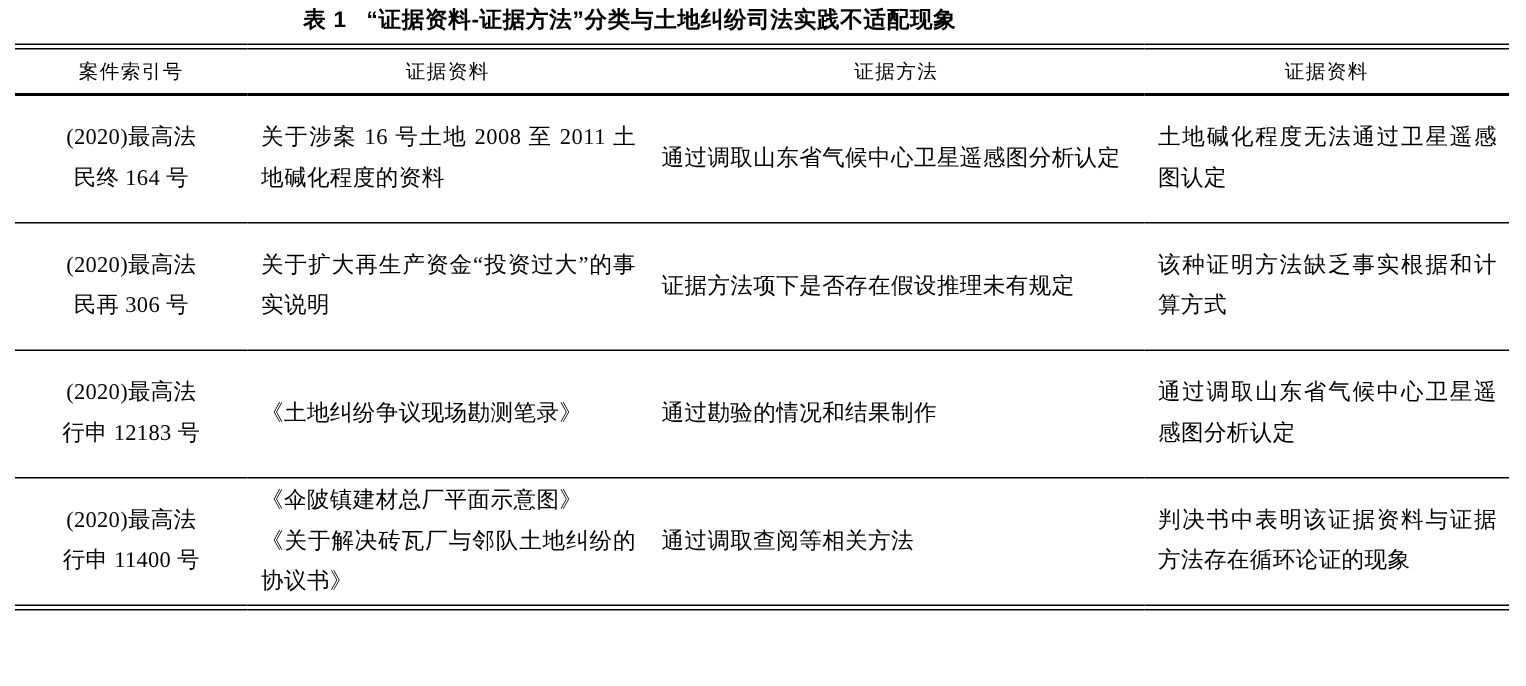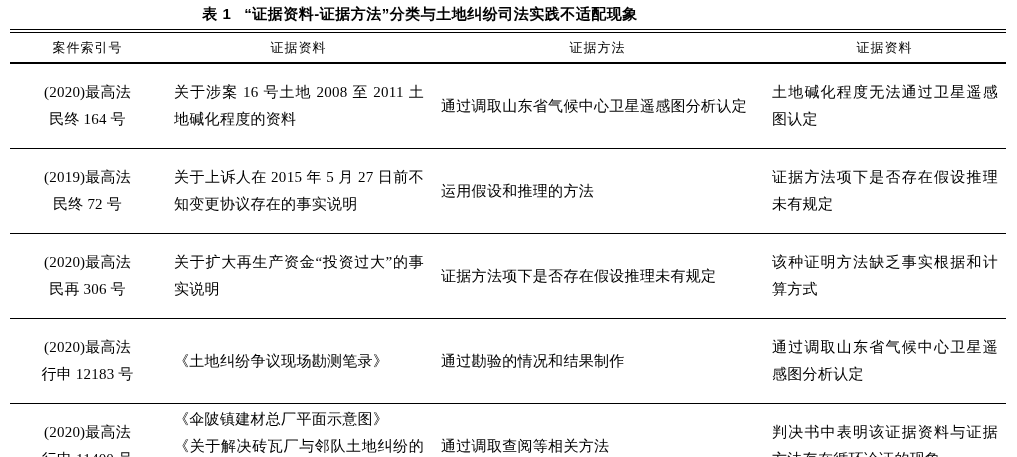--- a/index.html
+++ b/index.html
@@ -99,27 +99,20 @@
     </thead>
     <tbody>
       <tr>
         <td class="c-case">(2020)最高法
 民终 164 号</td>
         <td class="c-mat">关于涉案 16 号土地 2008 至 2011 土地碱化程度的资料</td>
         <td class="c-met">通过调取山东省气候中心卫星遥感图分析认定</td>
         <td class="c-mis">土地碱化程度无法通过卫星遥感图认定</td>
       </tr>
       <tr>
-        <td class="c-case">(2019)最高法
-民终 72 号</td>
-        <td class="c-mat">关于上诉人在 2015 年 5 月 27 日前不知变更协议存在的事实说明</td>
-        <td class="c-met">运用假设和推理的方法</td>
-        <td class="c-mis">证据方法项下是否存在假设推理未有规定</td>
-      </tr>
-      <tr>
         <td class="c-case">(2020)最高法
 民再 306 号</td>
         <td class="c-mat">关于扩大再生产资金“投资过大”的事实说明</td>
         <td class="c-met">证据方法项下是否存在假设推理未有规定</td>
         <td class="c-mis">该种证明方法缺乏事实根据和计算方式</td>
       </tr>
       <tr>
         <td class="c-case">(2020)最高法
 行申 12183 号</td>
         <td class="c-mat">《土地纠纷争议现场勘测笔录》</td>

